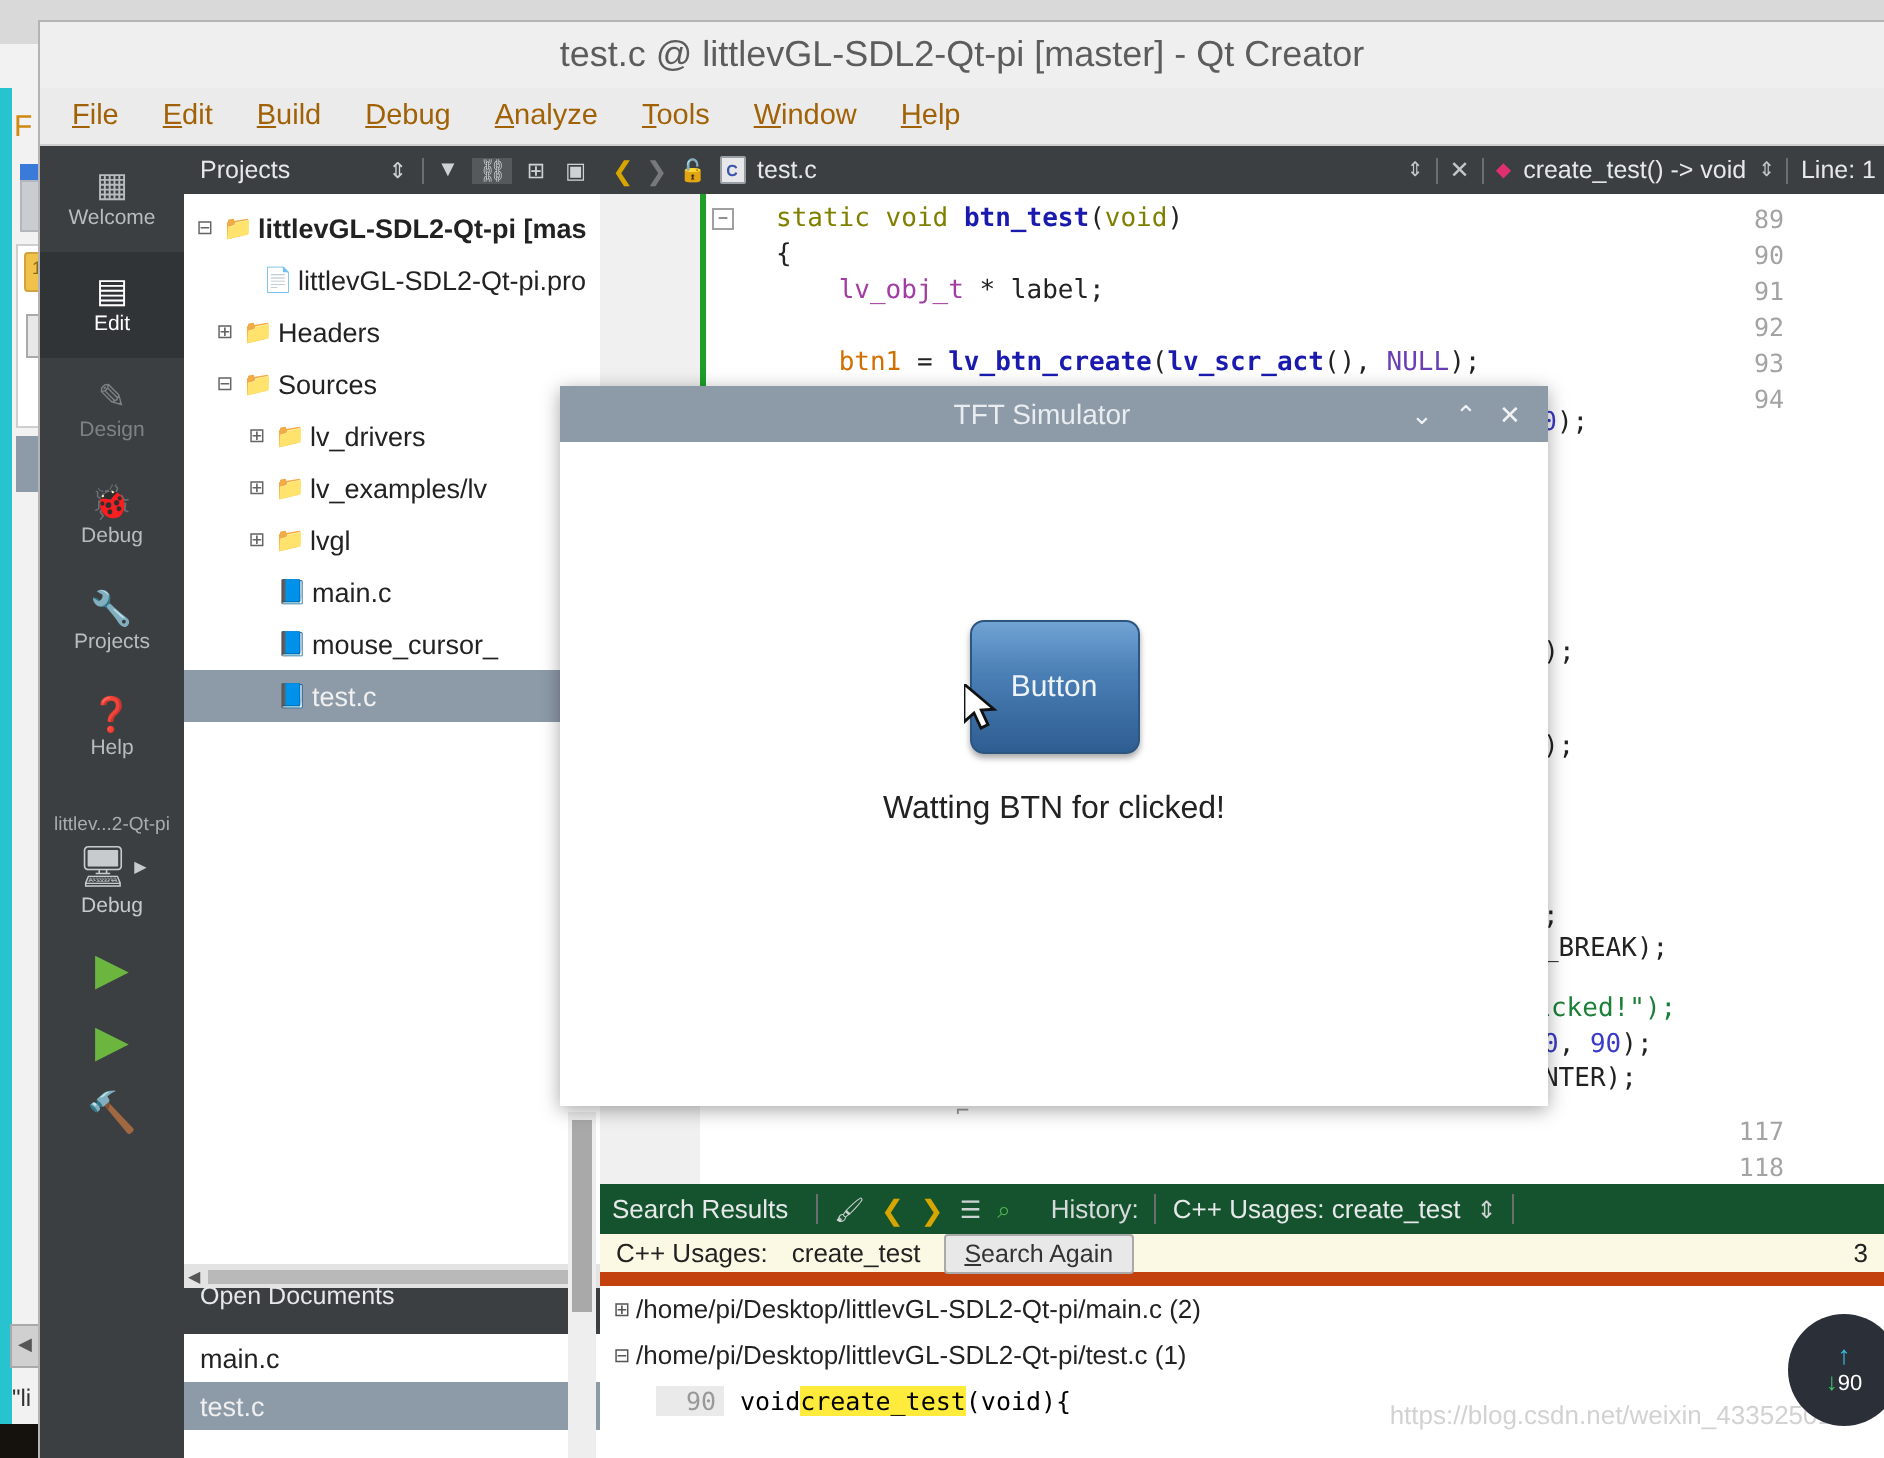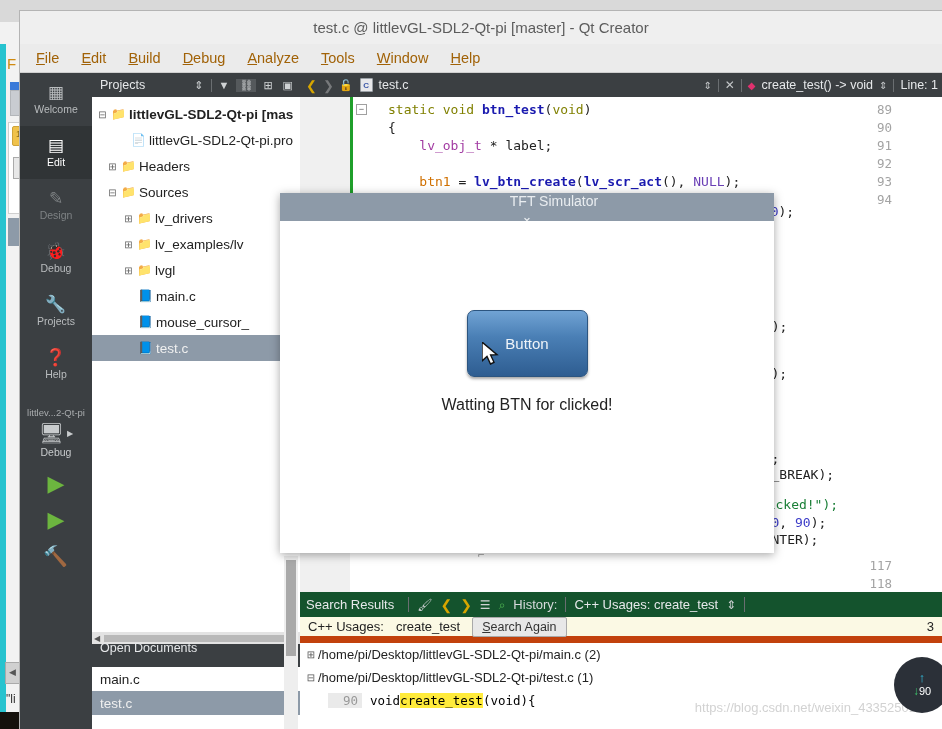--- a/index.html
+++ b/index.html
@@ -32,21 +32,21 @@
   .bg-black { position:absolute; left:0px; top:690px; width:52px; height:39px; background:#15110c; }
 
   
   .qtwin {
     position:absolute; left:20px; top:11px; width:922px; height:718px;
     background:#efefef; box-shadow:0 0 0 1px #b4b4b4;
   }
   .titlebar {
     height:33px; background:#efefef;
     display:flex; align-items:center; justify-content:center;
-    color:#5c5c5c; font-size:15px;
+    color:#5c5c5c; font-size:18px;
   }
   .menubar {
     height:29px; background:#ebebeb;
     display:flex; align-items:center; padding-left:16px; gap:22px;
     border-bottom:1px solid #cfcfcf;
   }
   .menubar .mi { font-size:14.5px; color:#a16207; }
   .menubar .mi u { text-decoration:underline; }
 
   
@@ -193,28 +193,28 @@
   .vscroll { position:absolute; left:264px; top:545px; width:14px; height:182px; background:#eee; }
   .vscroll .thumb { position:absolute; left:2px; top:4px; width:10px; height:96px; background:#a9a9a9; }
 
   
   .dialog {
     position:absolute; left:280px; top:193px; width:494px; height:360px;
     background:#fff; box-shadow:0 2px 9px rgba(0,0,0,.35);
   }
   .dlg-title {
     height:28px; background:#8d9aa8; color:#e9edf0; font-size:14px;
-    display:flex; align-items:center; padding:0 8px;flex-direction:column;
+    display:flex; align-items:center; padding:0 8px;
   }
   .dlg-title .t { flex:1; text-align:center; padding-left:54px; }
   .dlg-btn { width:22px; text-align:center; font-size:13px; color:#f0f3f5; }
   .dlg-body { position:absolute; left:0; top:28px; right:0; bottom:0; background:#fff;
     display:flex; flex-direction:column; align-items:center; }
   .sim-btn {
-    width:121px; height:67px; border-radius:7px;
+    width:85px; height:67px; border-radius:7px;
     display:flex; align-items:center; justify-content:center;
     color:#eef3f8; font-size:15px;
     box-shadow:0 2px 3px rgba(0,0,0,.35);
   }
   .sim-btn.normal {
     margin-top:89px;
     background:linear-gradient(180deg,#71a3d4 0%,#4a7fb5 40%,#2e5d91 100%);
     border:1px solid #2c5580;
   }
   .sim-btn.toggled {
@@ -442,21 +442,21 @@
 
       <div class="srpanel">
         <div class="sr-head">
           <span class="lbl">Search Results</span>
           <span class="vsep"></span>
           <span class="sr-ico">🖌</span>
           <span class="sr-ico y">❮</span>
           <span class="sr-ico y">❯</span>
           <span class="sr-ico">☰</span>
           <span class="sr-ico g">⌕</span>
-          <span class="sr-hist" style="">History:</span>
+          <span class="sr-hist" style="margin-left:12px;">History:</span>
           <span class="vsep"></span>
           <span class="sr-combo">C++ Usages: create_test</span>
           <span class="sr-ico">⇕</span>
           <span class="vsep"></span>
         </div>
         <div class="sr-bar">
           <span class="ttl">C++ Usages:</span>
           <span>create_test</span>
           <span class="sr-again"><u>S</u>earch Again</span>
           <span class="right">3</span>

